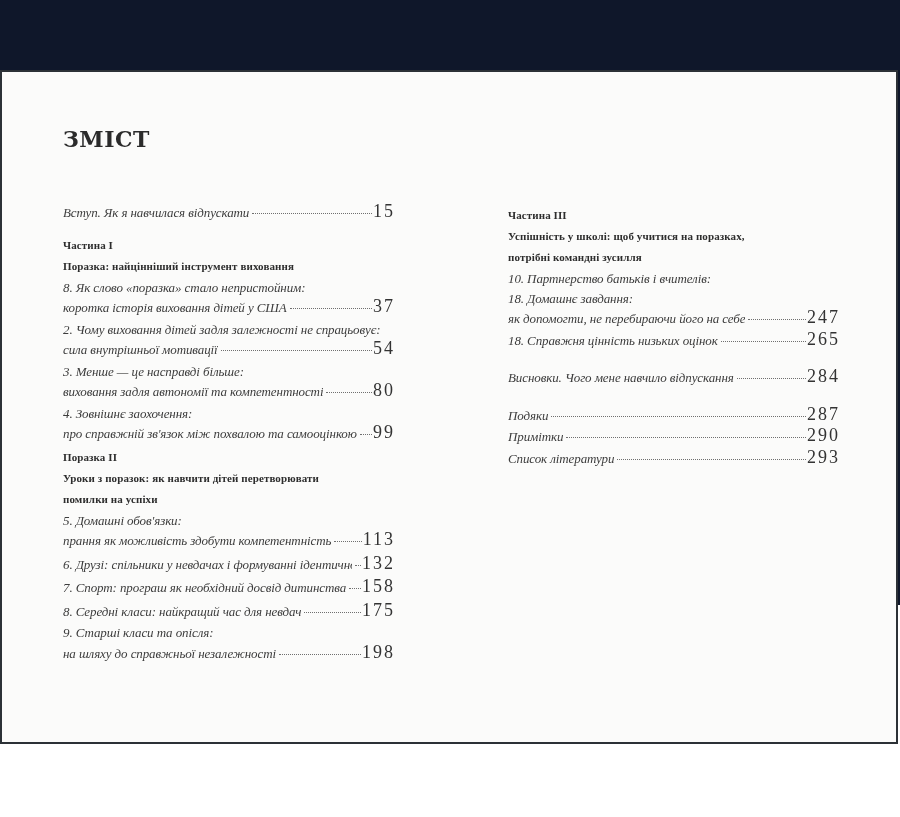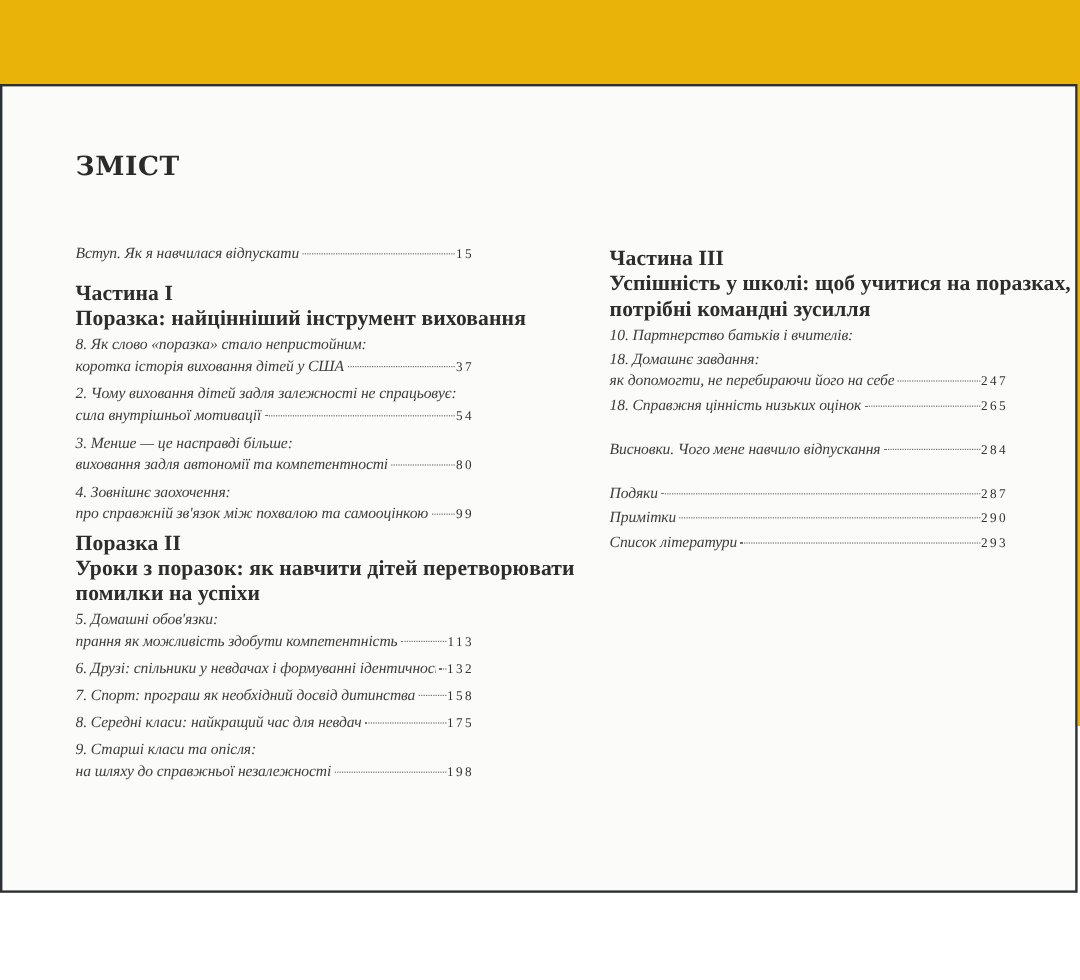--- a/index.html
+++ b/index.html
@@ -2,21 +2,21 @@
 <html><head>
 <meta charset="utf-8">
 <style>
   html, body { margin: 0; padding: 0; }
   body {
     width: 900px; height: 817px;
     background: #ffffff;
     font-family: "Liberation Serif", serif;
     overflow: hidden;
   }
-  .stage { position: relative; width: 900px; height: 605px; background: #eab308; }
+  .stage { position: relative; width: 900px; height: 605px; background: #0f172a; }
 
   
   .page-photo {
     position: absolute;
     left: 0; top: 70px;
     width: 898px; height: 674px;
     box-sizing: border-box;
     border: 2px solid #2c3136;
     background: #fbfbfa;
   }
@@ -35,21 +35,21 @@
     position: absolute;
     top: 130px;
     width: 332px;
   }
   .col-left  { left: 61px; }
   .col-right { left: 506px; }
 
   .part { margin: 3px 0 2px 0; }
   .part-line {
     font-weight: bold;
-    font-size: 18px;
+    font-size: 11px;
     line-height: 21px;
     color: #2d2d2d;
     white-space: nowrap;
     letter-spacing: 0.1px;
   }
 
   .chapter { margin-bottom: 3px; }
   .col-right .chapter { margin-bottom: 1px; }
 
   .line {
@@ -65,21 +65,21 @@
   .leader {
     flex: 1 1 auto;
     min-width: 6px;
     border-bottom: 1px dotted #6f6f6f;
     margin: 0 1px 0 3px;
     transform: translateY(-3px);
   }
   .pg {
     flex: 0 0 auto;
     font-style: normal;
-    font-size: 11px;
+    font-size: 18px;
     letter-spacing: 2px;
     color: #333333;
     text-align: center;
   }
 
   .gap-after  { margin-bottom: 12px !important; }
   .gap-before { margin-top: 17px !important; }
 </style>
 </head>
 <body>

